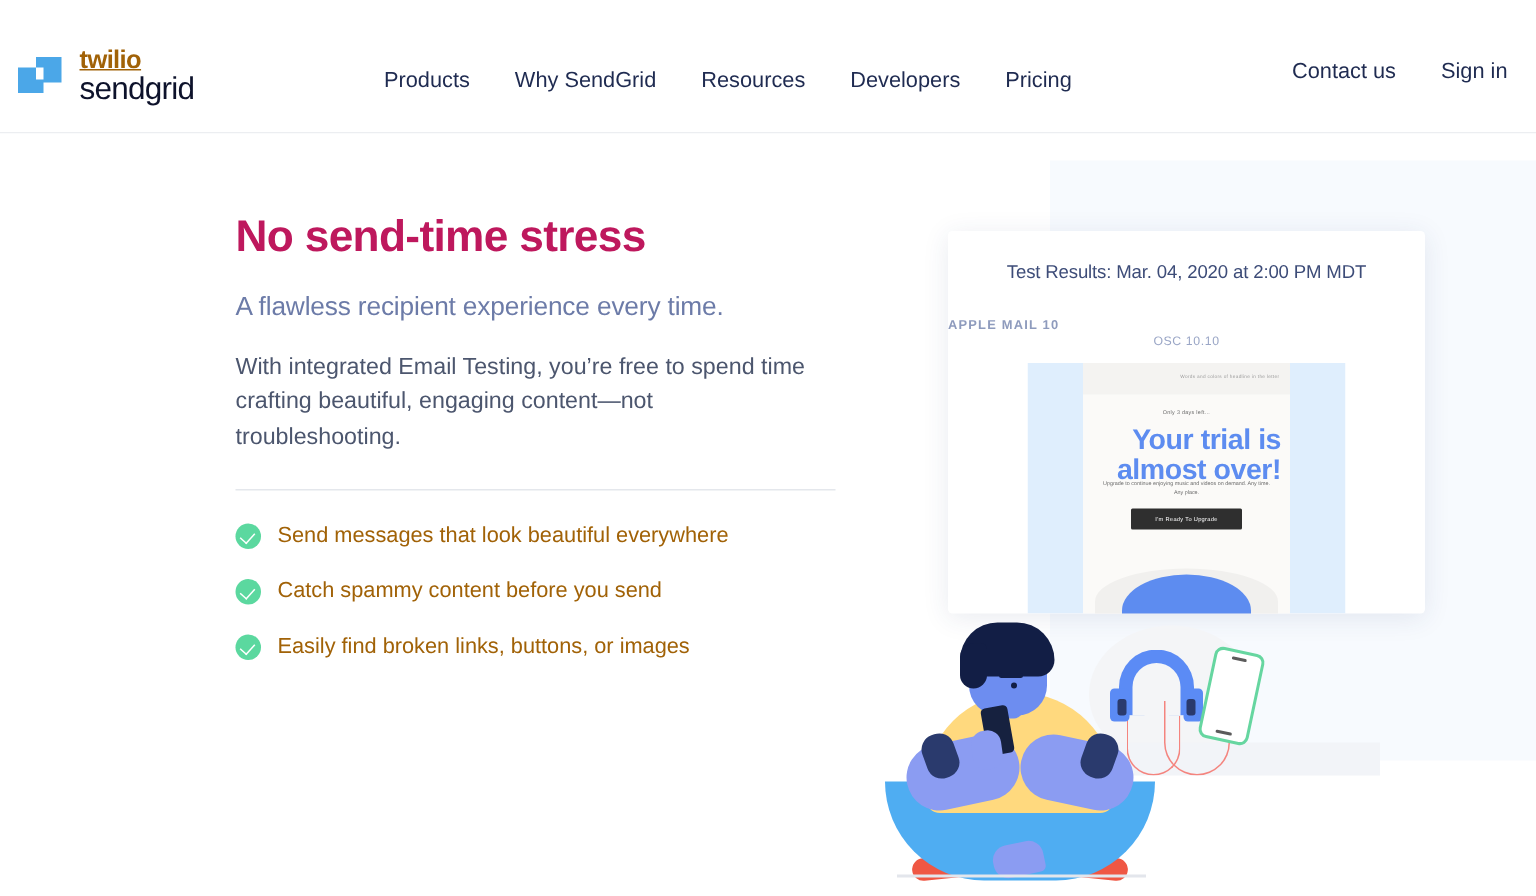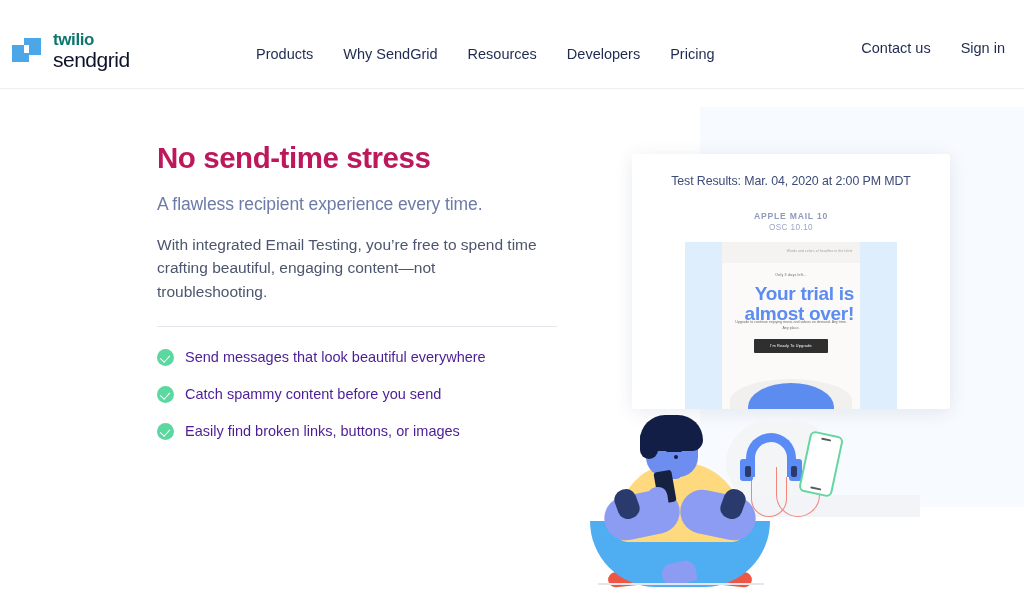--- a/index.html
+++ b/index.html
@@ -49,22 +49,23 @@
   .logo-mark .notch {
     position: absolute;
     left: 12px; top: 9px;
     width: 5px; height: 8px;
     background: #ffffff;
   }
   .logo-words { display: flex; flex-direction: column; line-height: 0.98; }
   .logo-twilio {
     font-size: 17px;
     font-weight: bold;
-    color: #0f766e;
+    color: #a16207;
     letter-spacing: -0.4px;
+    text-decoration: underline;
   }
   .logo-sendgrid {
     font-size: 21px;
     font-weight: normal;
     color: #0d122b;
     letter-spacing: -0.5px;
     margin-top: 1px;
   }
 
   .nav-main {
@@ -142,21 +143,21 @@
     content: "";
     position: absolute;
     left: 5px; top: 4px;
     width: 5px; height: 8px;
     border: solid #ffffff;
     border-width: 0 1.8px 1.8px 0;
     transform: rotate(42deg);
   }
   .feature-text {
     font-size: 14.5px;
-    color: #4c1d95;
+    color: #a16207;
   }
 
   
   .right-col {
     position: absolute;
     left: 576px; top: 0;
     width: 448px; height: 508px;
   }
   .bg-panel {
     position: absolute;
@@ -177,21 +178,20 @@
     left: 0; right: 0; top: 20px;
     text-align: center;
     font-size: 12.4px;
     font-weight: normal;
     color: #3d4c78;
     letter-spacing: -0.1px;
   }
   .client-name {
     position: absolute;
     left: 0; right: 0; top: 57px;
-    text-align: center;
     font-size: 8.6px;
     font-weight: bold;
     color: #8e9bbd;
     letter-spacing: 0.8px;
   }
   .client-os {
     position: absolute;
     left: 0; right: 0; top: 69px;
     text-align: center;
     font-size: 8.2px;

